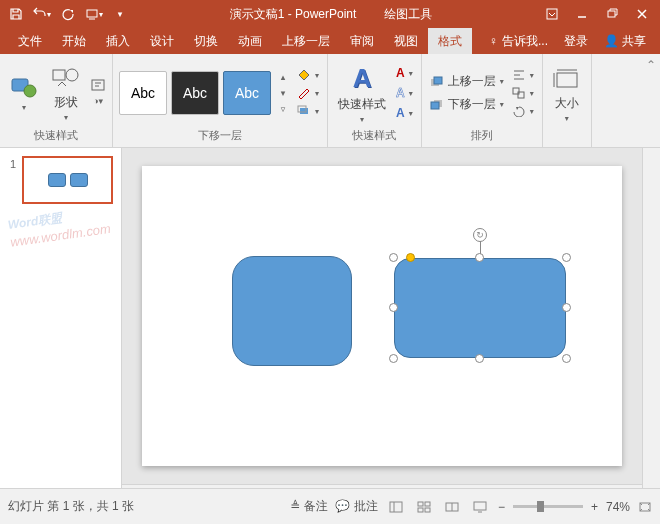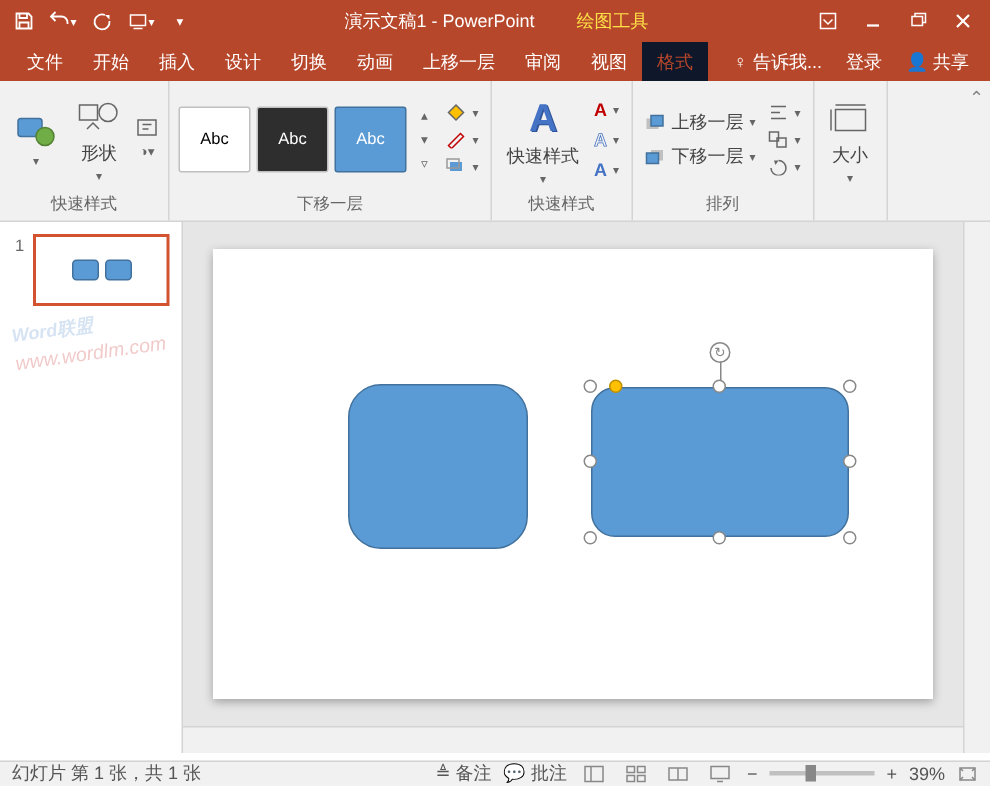--- a/index.html
+++ b/index.html
@@ -1,36 +1,36 @@
 <!DOCTYPE html>
 <html><head>
 <meta charset="utf-8">
 <style>
 *{box-sizing:border-box;margin:0;padding:0;font-family:"Microsoft YaHei",sans-serif;font-size:12px;-webkit-user-select:none;user-select:none}
 body{background:#fff;width:660px;height:524px;overflow:hidden;position:relative}
 .titlebar{height:28px;background:#b7472a;display:flex;align-items:center;color:#fff;padding:0 4px}
 .qat{display:flex;align-items:center;gap:2px}
 .qat-btn{width:24px;height:24px;display:flex;align-items:center;justify-content:center;color:#fff}
 .title-center{flex:1;text-align:center;font-size:12px;color:#fff;display:flex;justify-content:center;align-items:center;gap:20px}
-.context-tab{background:#b7472a;color:#fde047;padding:2px 8px}
+.context-tab{background:#b7472a;color:#ffffff;padding:2px 8px}
 .win-controls{display:flex;gap:2px}
 .win-btn{width:28px;height:22px;display:flex;align-items:center;justify-content:center;color:#fff}
 .menubar{height:26px;background:#b7472a;display:flex;align-items:center;color:#fff;padding-left:8px}
 .menu-item{padding:0 10px;height:26px;display:flex;align-items:center;font-size:12px;cursor:pointer}
-.menu-item.active{background:#0f172a;color:#b7472a}
+.menu-item.active{background:#e5e5e5;color:#b7472a}
 .menu-right{margin-left:auto;display:flex;align-items:center;gap:4px;padding-right:8px}
 .ribbon{height:94px;background:#f1f1f1;border-bottom:1px solid #d4d4d4;display:flex}
 .ribbon-group{border-right:1px solid #d4d4d4;padding:4px 6px 2px;display:flex;flex-direction:column;align-items:center;justify-content:space-between}
 .group-label{font-size:11px;color:#666;text-align:center;padding-bottom:2px}
 .group-content{display:flex;align-items:center;gap:4px;flex:1}
 .big-btn{display:flex;flex-direction:column;align-items:center;justify-content:center;gap:2px;padding:2px 4px;font-size:11px;color:#444}
 .shape-preview{width:48px;height:44px;border:1px solid #c0c0c0;background:#fff;display:flex;align-items:center;justify-content:center;border-radius:2px}
 .shape-preview.dark{background:#2e2e2e}
 .shape-preview.blue{background:#5b9bd5;border-color:#41719c}
-.abc{font-size:11px}
+.abc{font-size:14px}
 .shape-preview.blue .abc{color:#fff}
 .shape-preview.dark .abc{color:#fff}
 .mini-col{display:flex;flex-direction:column;gap:2px}
 .mini-btn{width:16px;height:14px;display:flex;align-items:center;justify-content:center;font-size:9px;color:#666}
 .dd{font-size:8px;color:#666}
 .vstack{display:flex;flex-direction:column;gap:4px;font-size:11px;color:#444}
 .hitem{display:flex;align-items:center;gap:4px;padding:1px 2px}
 .workspace{position:absolute;top:148px;left:0;right:0;bottom:22px;display:flex;background:#e6e6e6}
 .thumb-panel{width:122px;background:#fff;border-right:1px solid #d4d4d4;padding:8px}
 .thumb{border:2px solid #d35230;background:#fff;height:48px;position:relative;margin-left:14px}
@@ -45,21 +45,21 @@
 .handle{position:absolute;width:9px;height:9px;background:#fff;border:1px solid #888;border-radius:50%}
 .handle.yellow{background:#ffc000;border-color:#bf9000}
 .h-tl{left:-5px;top:-5px}.h-tm{left:50%;top:-5px;margin-left:-5px}.h-tr{right:-5px;top:-5px}
 .h-ml{left:-5px;top:50%;margin-top:-5px}.h-mr{right:-5px;top:50%;margin-top:-5px}
 .h-bl{left:-5px;bottom:-5px}.h-bm{left:50%;bottom:-5px;margin-left:-5px}.h-br{right:-5px;bottom:-5px}
 .h-adj{left:12px;top:-5px}
 .rotate-handle{position:absolute;left:50%;top:-30px;margin-left:-7px;width:14px;height:14px;border:1.5px solid #888;border-radius:50%;display:flex;align-items:center;justify-content:center;font-size:9px;color:#888}
 .rotate-line{position:absolute;left:50%;top:-17px;width:1px;height:13px;background:#888}
 .scroll-v{width:18px;background:#f1f1f1;border-left:1px solid #d4d4d4}
 .scroll-h{position:absolute;bottom:22px;left:122px;right:18px;height:18px;background:#f1f1f1;border-top:1px solid #d4d4d4}
-.statusbar{position:absolute;bottom:0;left:0;right:0;height:17px;background:#f1f1f1;border-top:1px solid #d4d4d4;display:flex;align-items:flex-end;padding:0 8px;font-size:11px;color:#555;gap:12px}
+.statusbar{position:absolute;bottom:0;left:0;right:0;height:36px;background:#f1f1f1;border-top:1px solid #d4d4d4;display:flex;align-items:center;padding:0 8px;font-size:11px;color:#555;gap:12px}
 .status-right{margin-left:auto;display:flex;align-items:center;gap:8px}
 .view-btn{width:20px;height:16px;display:flex;align-items:center;justify-content:center;border:1px solid transparent}
 .zoom-slider{width:70px;height:3px;background:#c0c0c0;position:relative}
 .zoom-thumb{position:absolute;width:7px;height:11px;background:#888;top:-4px;left:24px}
 .watermark{position:absolute;color:rgba(64,128,200,0.22);font-style:italic;font-weight:bold;font-size:24px;pointer-events:none}
 .wm1{left:8px;top:200px;transform:rotate(-8deg)}
 .wm-red{color:rgba(200,40,40,0.25);font-size:13px;font-weight:normal}
 svg{display:block}
 </style>
 </head>
@@ -373,21 +373,21 @@
         <svg width="14" height="12">
           <rect x="1" y="1" width="12" height="8" fill="none" stroke="#888"></rect>
           <path d="M5 11h4" stroke="#888"></path>
         </svg>
       </div>
     <span>−</span>
     <div class="zoom-slider">
         <div class="zoom-thumb"></div>
       </div>
     <span>+</span>
-    <span>39%</span>
+    <span>74%</span>
     <span>
         <svg width="14" height="12">
           <rect x="2" y="2" width="10" height="8" fill="none" stroke="#888"></rect>
           <path d="M4 4l-2-2M10 4l2-2M4 8l-2 2M10 8l2 2" stroke="#888"></path>
         </svg>
       </span>
   </div>
 </div>
 
 <div class="watermark wm1"><span>Word联盟</span><div class="wm-red">www.wordlm.com</div></div>

